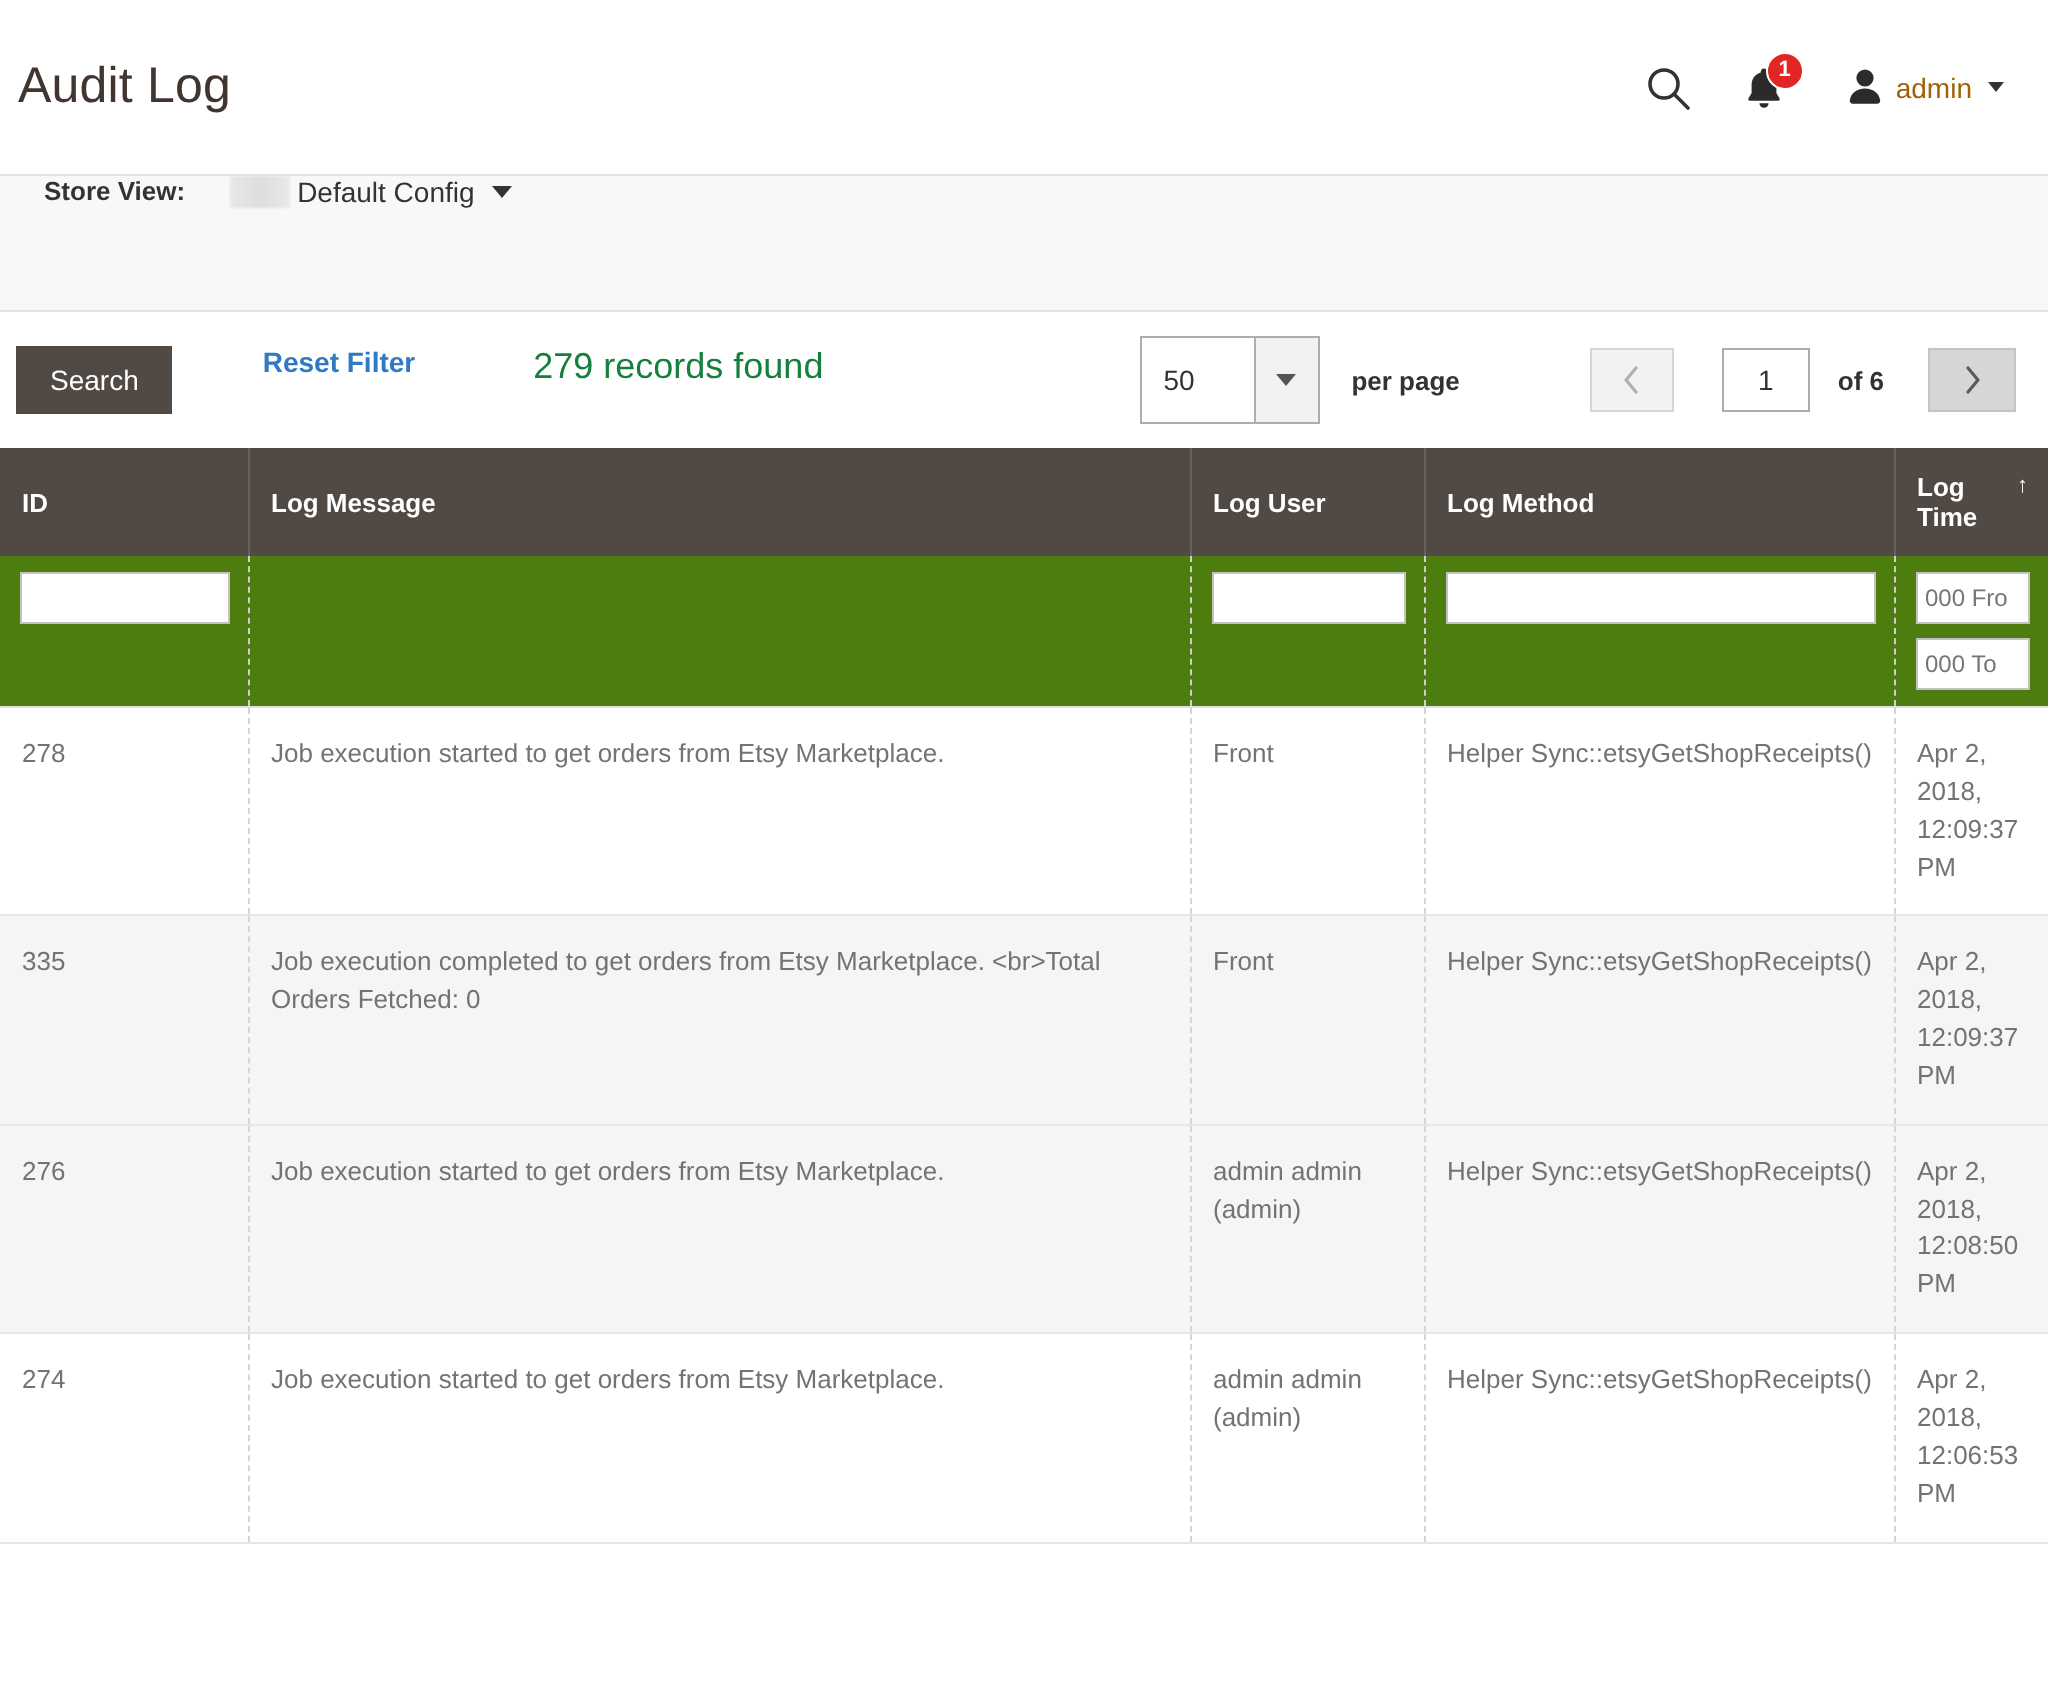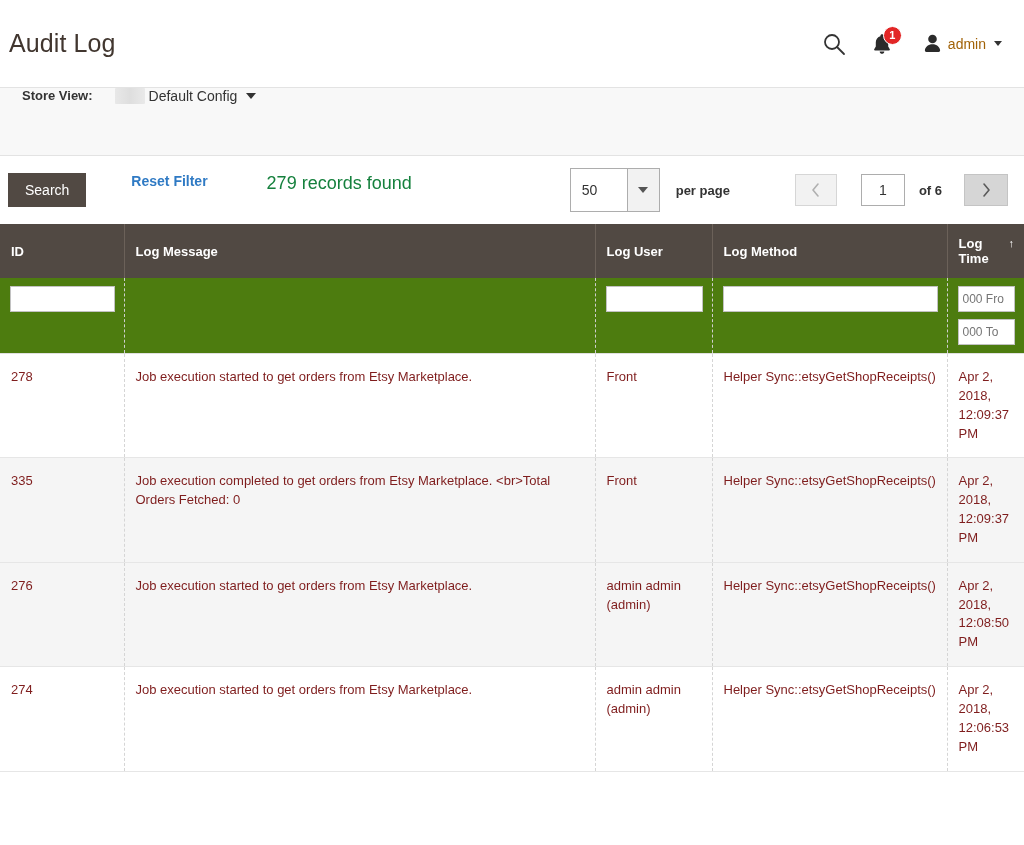--- a/index.html
+++ b/index.html
@@ -249,21 +249,21 @@
     font-size: 12px;
     padding: 0 4px;
     color: #999;
     font-family: inherit;
     display: block;
   }
   .f-date + .f-date { margin-top: 7px; }
 
   .grid tbody tr.data-row td {
     font-size: 13px;
-    color: #7f1d1d;
+    color: #737373;
     padding: 14px 10px 14px 11px;
     vertical-align: top;
     border-right: 1px dashed #d5d5d5;
     border-bottom: 1px solid #e6e6e6;
     line-height: 1.45;
     word-wrap: break-word;
   }
   .grid tbody tr.data-row td:last-child { border-right: none; }
   .grid tbody tr.data-row.odd td { background: #ffffff; }
   .grid tbody tr.data-row.even td { background: #f5f5f5; }

